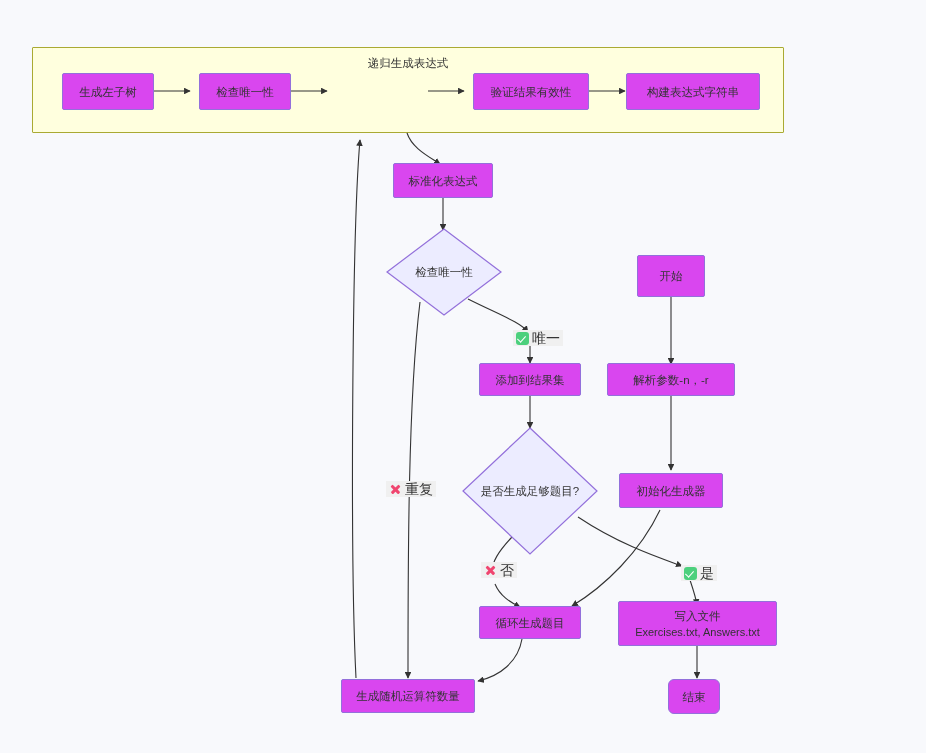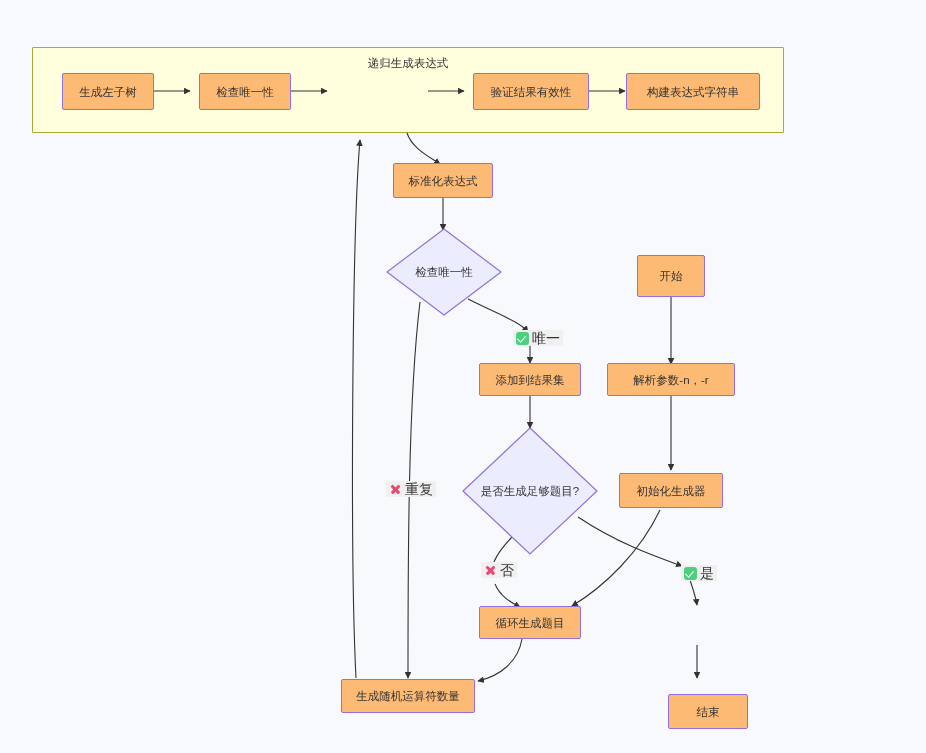--- a/index.html
+++ b/index.html
@@ -33,21 +33,21 @@
     position: absolute;
     left: 0; right: 0;
     top: 8px;
     text-align: center;
     font-size: 11.5px;
     color: #333333;
     line-height: 14px;
   }
   .node {
     position: absolute;
-    background: #fdba74;
+    background: #d946ef;
     border: 1px solid #9370db;
     border-radius: 2px;
     box-sizing: border-box;
     display: flex;
     flex-direction: column;
     align-items: center;
     justify-content: center;
     font-size: 11.5px;
     color: #333333;
     line-height: 16px;
@@ -229,26 +229,30 @@
   </div>
 
   <div class="node" style="left:619px; top:473px; width:104px; height:35px;">
     <span>初始化生成器</span>
   </div>
 
   <div class="node" style="left:479px; top:606px; width:102px; height:33px;">
     <span>循环生成题目</span>
   </div>
 
+  <div class="node" style="left:618px; top:601px; width:159px; height:45px;">
+    <span>写入文件</span>
+    <span class="sub">Exercises.txt, Answers.txt</span>
+  </div>
 
   <div class="node" style="left:341px; top:679px; width:134px; height:34px;">
     <span>生成随机运算符数量</span>
   </div>
 
-  <div class="node" style="left:668px; top:694px; width:80px; height:35px;">
+  <div class="node" style="left:668px; top:679px; width:52px; height:35px;border-radius:6px;">
     <span>结束</span>
   </div>
 
   <div class="edge-label" style="left:513px; top:330px;">
     <span class="emoji-check"></span>
     <span>唯一</span>
   </div>
 
   <div class="edge-label" style="left:386px; top:481px;">
     <span class="emoji-cross"></span>

